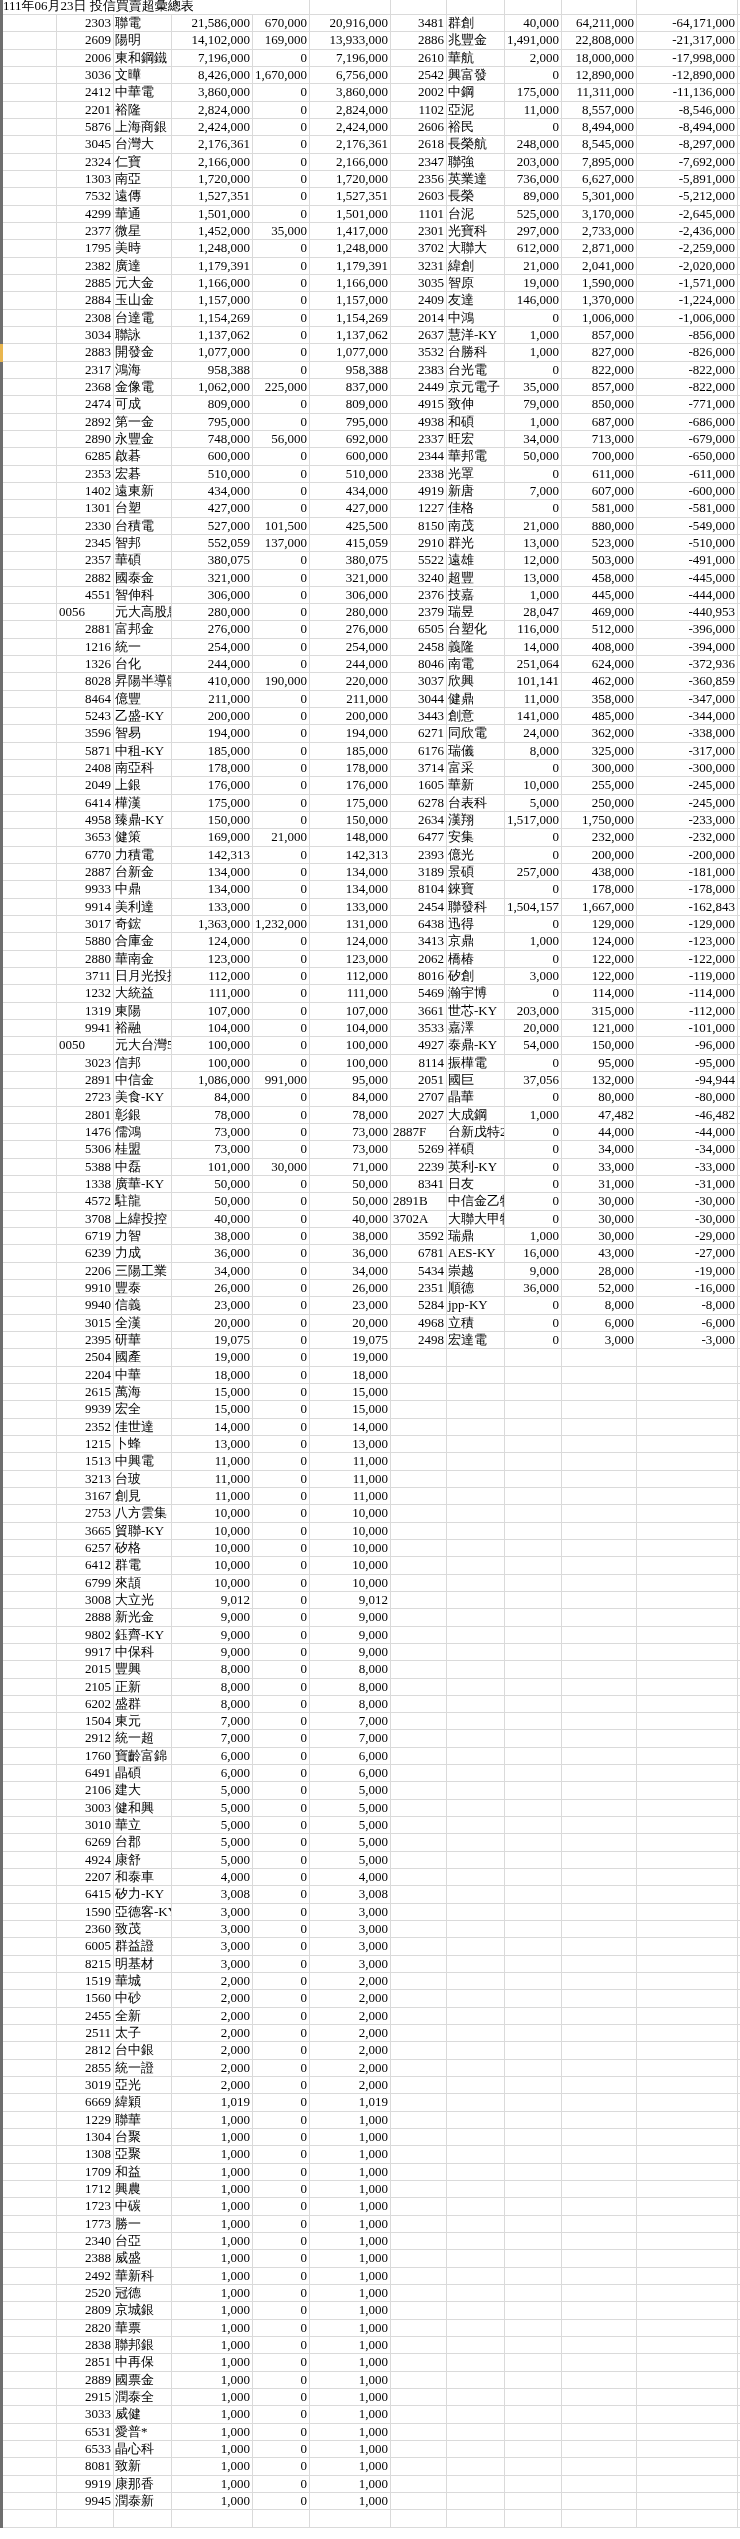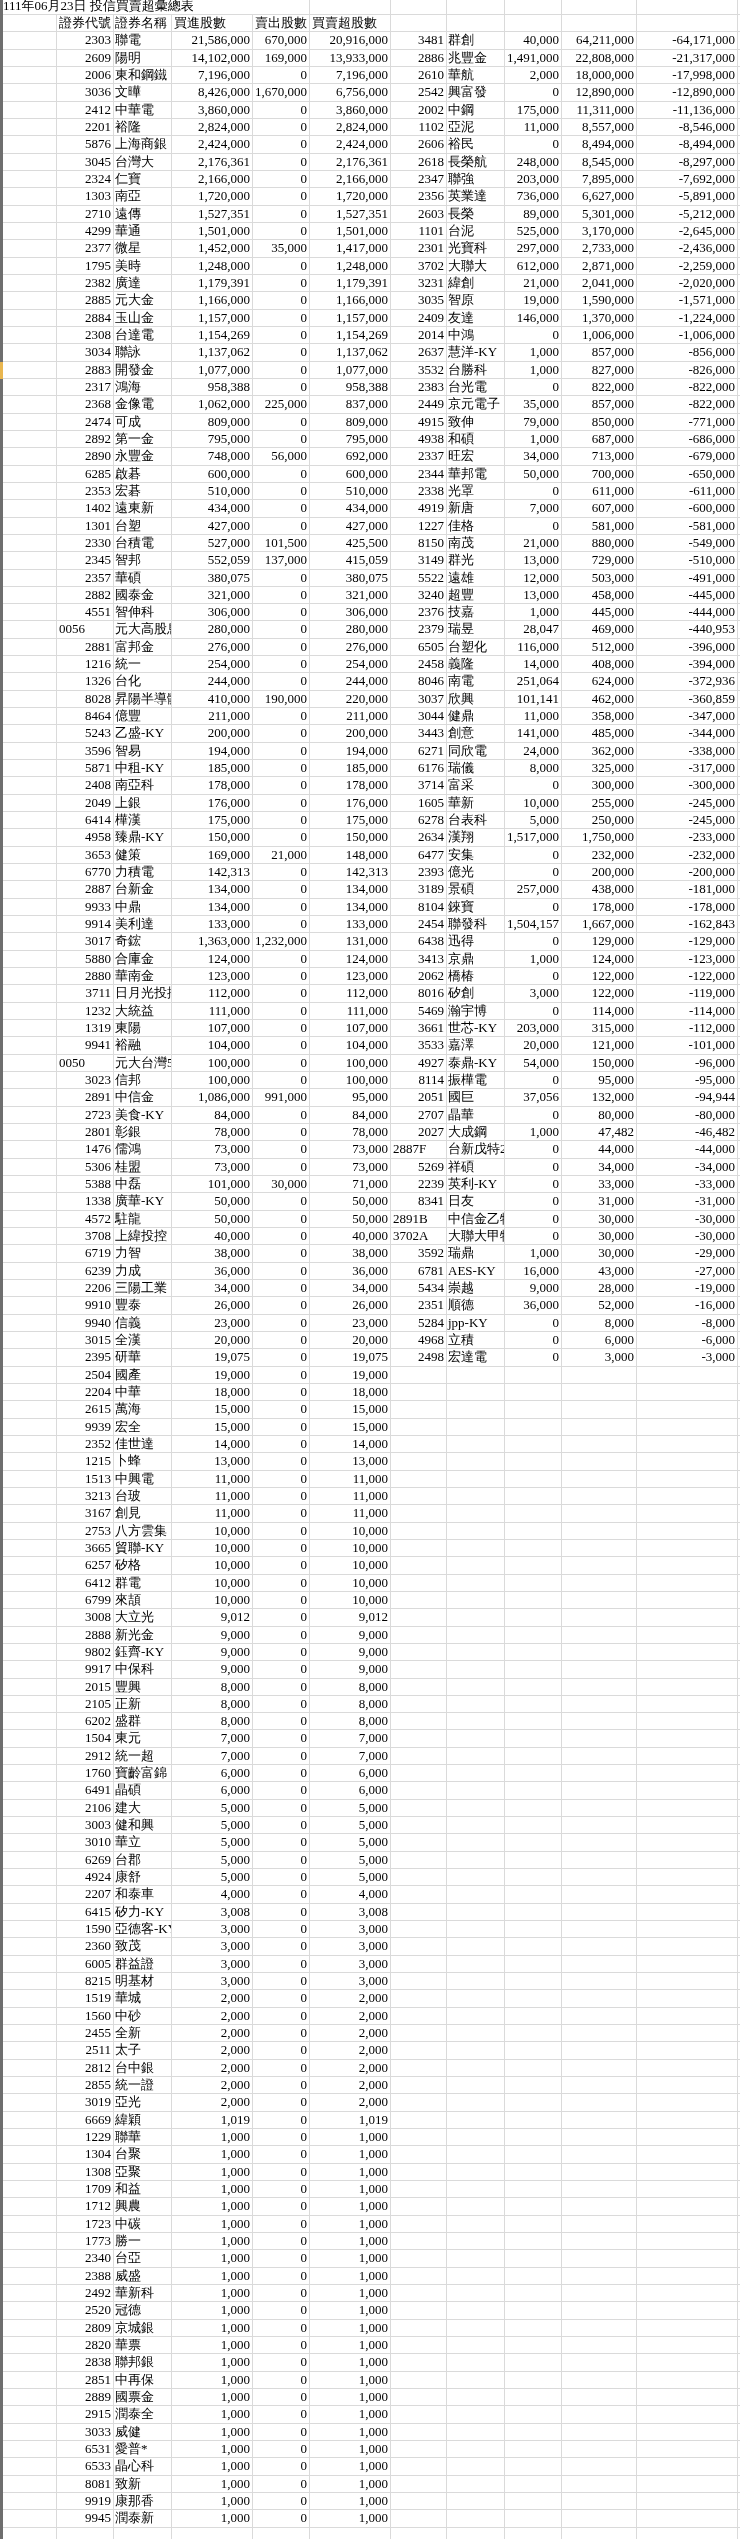--- a/index.html
+++ b/index.html
@@ -46,35 +46,20 @@
       <div class="cell cg"></div>
       <div class="cell ch"></div>
       <div class="cell ci"></div>
       <div class="cell cj"></div>
       <div class="cell ck"></div>
       <div class="cell cl"></div>
     </div>
     <div class="row">
       <div class="edge"></div>
       <div class="cell ca"></div>
-      <div class="cell cb r">證券代號</div>
-      <div class="cell cc l name">證券名稱</div>
-      <div class="cell cd l">買進股數</div>
-      <div class="cell ce l">賣出股數</div>
-      <div class="cell cf l">買賣超股數</div>
-      <div class="cell cg"></div>
-      <div class="cell ch"></div>
-      <div class="cell ci"></div>
-      <div class="cell cj"></div>
-      <div class="cell ck"></div>
-      <div class="cell cl"></div>
-    </div>
-    <div class="row">
-      <div class="edge"></div>
-      <div class="cell ca"></div>
       <div class="cell cb r">2303</div>
       <div class="cell cc l name">聯電</div>
       <div class="cell cd r">21,586,000</div>
       <div class="cell ce r">670,000</div>
       <div class="cell cf r">20,916,000</div>
       <div class="cell cg r">3481</div>
       <div class="cell ch l name">群創</div>
       <div class="cell ci r">40,000</div>
       <div class="cell cj r">64,211,000</div>
       <div class="cell ck r">-64,171,000</div>
@@ -211,21 +196,21 @@
       <div class="cell cg r">2356</div>
       <div class="cell ch l name">英業達</div>
       <div class="cell ci r">736,000</div>
       <div class="cell cj r">6,627,000</div>
       <div class="cell ck r">-5,891,000</div>
       <div class="cell cl"></div>
     </div>
     <div class="row">
       <div class="edge"></div>
       <div class="cell ca"></div>
-      <div class="cell cb r">2710</div>
+      <div class="cell cb r">7532</div>
       <div class="cell cc l name">遠傳</div>
       <div class="cell cd r">1,527,351</div>
       <div class="cell ce r">0</div>
       <div class="cell cf r">1,527,351</div>
       <div class="cell cg r">2603</div>
       <div class="cell ch l name">長榮</div>
       <div class="cell ci r">89,000</div>
       <div class="cell cj r">5,301,000</div>
       <div class="cell ck r">-5,212,000</div>
       <div class="cell cl"></div>
@@ -516,24 +501,24 @@
       <div class="cell cl"></div>
     </div>
     <div class="row">
       <div class="edge"></div>
       <div class="cell ca"></div>
       <div class="cell cb r">2345</div>
       <div class="cell cc l name">智邦</div>
       <div class="cell cd r">552,059</div>
       <div class="cell ce r">137,000</div>
       <div class="cell cf r">415,059</div>
-      <div class="cell cg r">3149</div>
+      <div class="cell cg r">2910</div>
       <div class="cell ch l name">群光</div>
       <div class="cell ci r">13,000</div>
-      <div class="cell cj r">729,000</div>
+      <div class="cell cj r">523,000</div>
       <div class="cell ck r">-510,000</div>
       <div class="cell cl"></div>
     </div>
     <div class="row">
       <div class="edge"></div>
       <div class="cell ca"></div>
       <div class="cell cb r">2357</div>
       <div class="cell cc l name">華碩</div>
       <div class="cell cd r">380,075</div>
       <div class="cell ce r">0</div>

